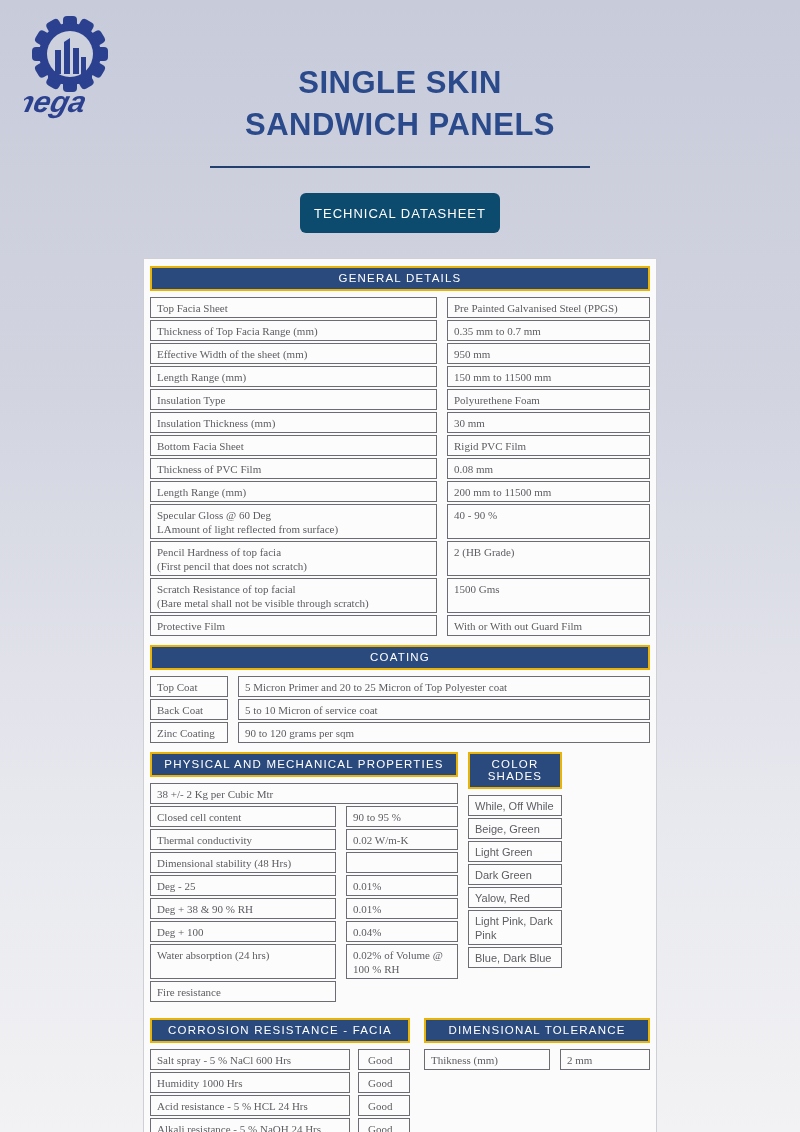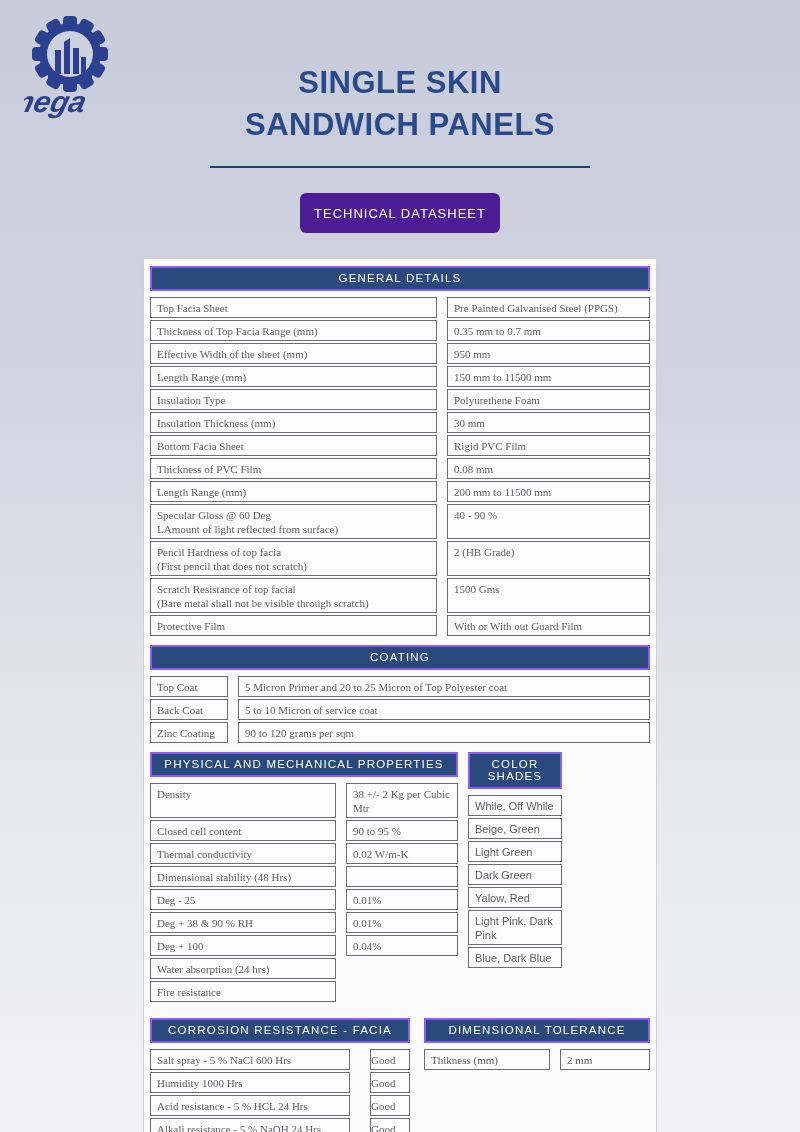--- a/index.html
+++ b/index.html
@@ -17,33 +17,33 @@
   .title-line {
     font-size: 31px; font-weight: 700; color: #2a4a8b;
     line-height: 42px; letter-spacing: 0.5px;
   }
   .title-divider {
     position: absolute; left: 210px; top: 166px; width: 380px; height: 2px;
     background: #223f6e;
   }
   .badge {
     position: absolute; left: 300px; top: 193px; width: 200px; height: 40px;
-    background: #4c1d95; border-radius: 6px;
+    background: #0c4a6e; border-radius: 6px;
     display: flex; align-items: center; justify-content: center;
     color: #ffffff; font-size: 13px; letter-spacing: 1px; font-weight: 400;
   }
 
   
   .card {
     position: absolute; left: 143px; top: 258px; width: 514px; min-height: 828px;
     background: #fbfbfc; border: 1px solid #cfcfd6;
     padding: 7px 6px 14px 6px;
   }
   .bar {
-    background: #2a4a7d; border: 2px solid #8b5cf6;
+    background: #2a4a7d; border: 2px solid #eab308;
     color: #ffffff; text-align: center;
     font-size: 11.5px; letter-spacing: 1.2px;
     padding: 4px 0 5px 0; margin-bottom: 6px;
   }
   .section { margin-top: 9px; }
   .trow { display: flex; gap: 10px; margin-bottom: 2px; align-items: stretch; font-family: Liberation Serif, serif; }
   .cell {
     border: 1px solid #6c6c72; background: #fcfcfc;
     padding: 2.5px 6px; font-size: 11px; color: #5d5d62; line-height: 14px;
   }
@@ -63,22 +63,22 @@
   .split-right { width: 94px; }
   .ph-label { flex: 0 0 186px; }
   .ph-value { flex: 1; }
   .cs-item { margin-bottom: 2px; }
 
   
   .bottom { display: flex; gap: 14px; align-items: flex-start; margin-top: 14px; }
   .bottom-left { width: 260px; }
   .bottom-right { width: 226px; }
   .cr-label { flex: 0 0 200px; }
-  .cr-value { flex: 1; text-align: left; padding-left: 0; }
-  .cr-row { gap: 20px; }
+  .cr-value { flex: 1; text-align: left; padding-left: 9px; }
+  .cr-row { gap: 8px; }
   .dt-label { flex: 0 0 126px; }
   .dt-value { flex: 1; }
 </style>
 </head>
 <body>
 
 <div class="logo">
   <svg width="92" height="108" viewBox="0 0 92 108">
     <defs>
         <rect id="tooth" x="39" y="4" width="14" height="16" rx="4" fill="#2b418f"></rect>
@@ -249,21 +249,20 @@
         </div>
       </div>
   </div>
 
   <div class="section split">
     <div class="split-left">
       <div class="bar">PHYSICAL AND MECHANICAL PROPERTIES</div>
       <div>
 
           <div class="trow">
-            <div class="cell ph-label">Density</div>
             <div class="cell ph-value">38 +/- 2 Kg per Cubic Mtr</div>
           </div>
 
           <div class="trow">
             <div class="cell ph-label">Closed cell content</div>
             <div class="cell ph-value">90 to 95 %</div>
           </div>
 
           <div class="trow">
             <div class="cell ph-label">Thermal conductivity</div>
@@ -285,20 +284,21 @@
             <div class="cell ph-value">0.01%</div>
           </div>
 
           <div class="trow">
             <div class="cell ph-label">Deg + 100</div>
             <div class="cell ph-value">0.04%</div>
           </div>
 
           <div class="trow">
             <div class="cell ph-label">Water absorption (24 hrs)</div>
+            <div class="cell ph-value">0.02% of Volume @ 100 % RH</div>
           </div>
 
           <div class="trow">
             <div class="cell ph-label">Fire resistance</div>
 
           </div>
         </div>
     </div>
     <div class="split-right">
       <div class="bar">COLOR SHADES</div>

